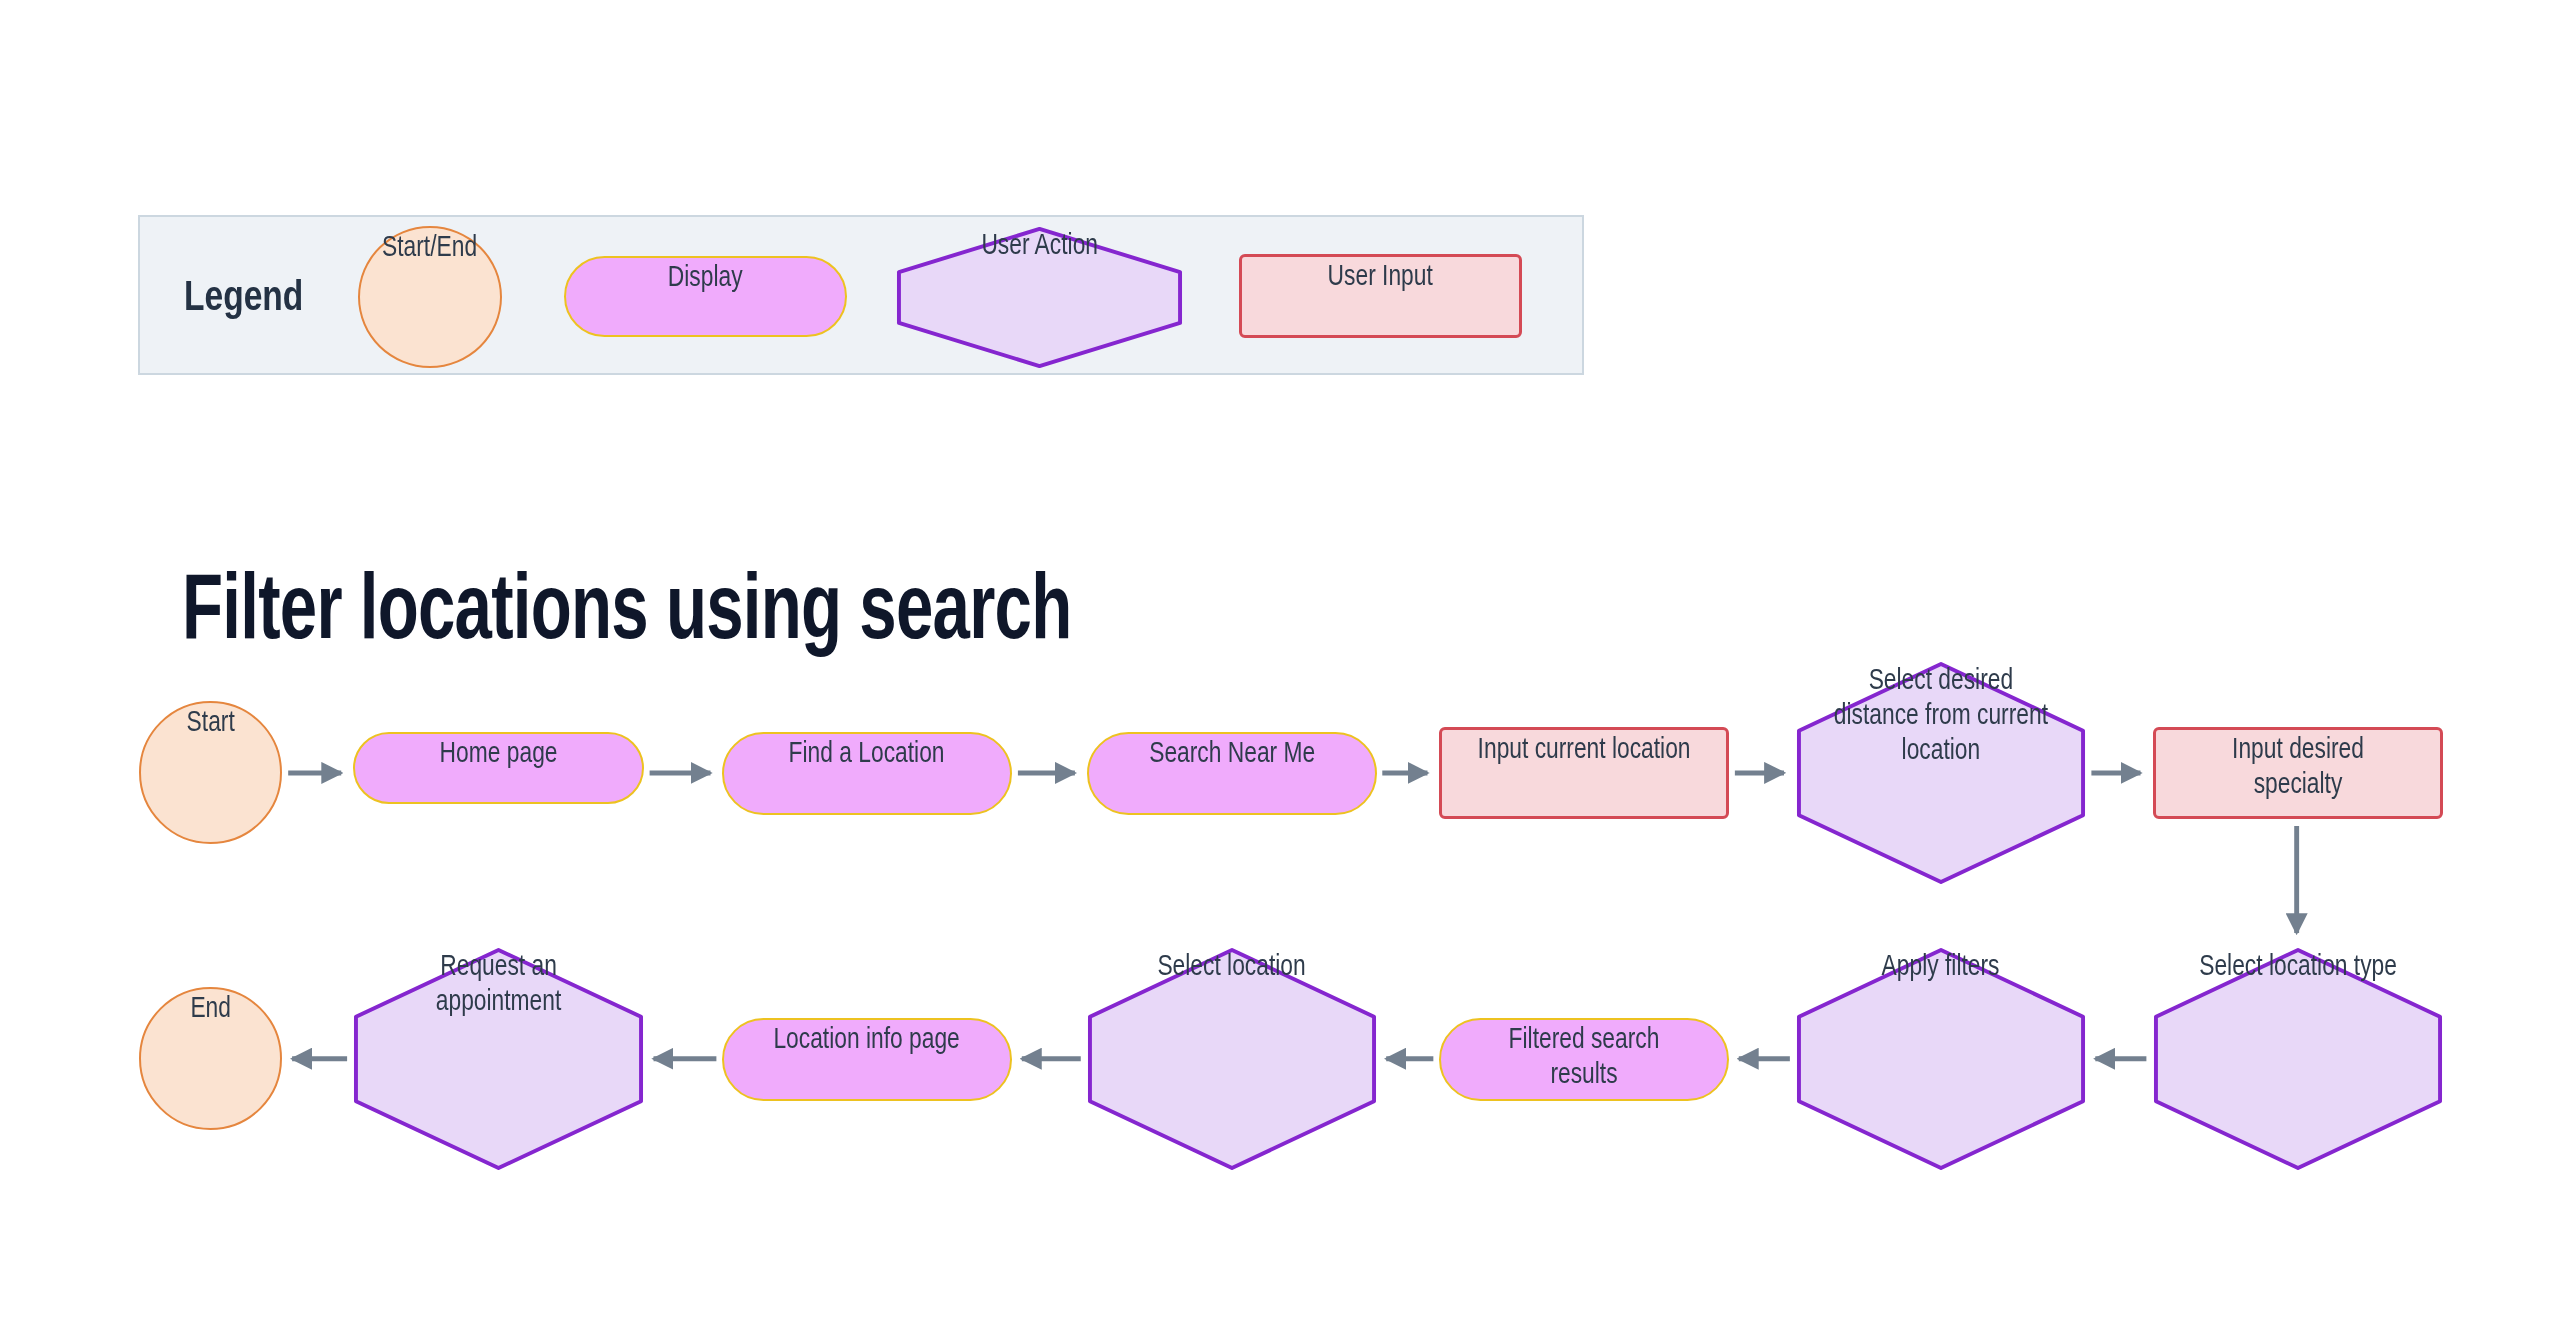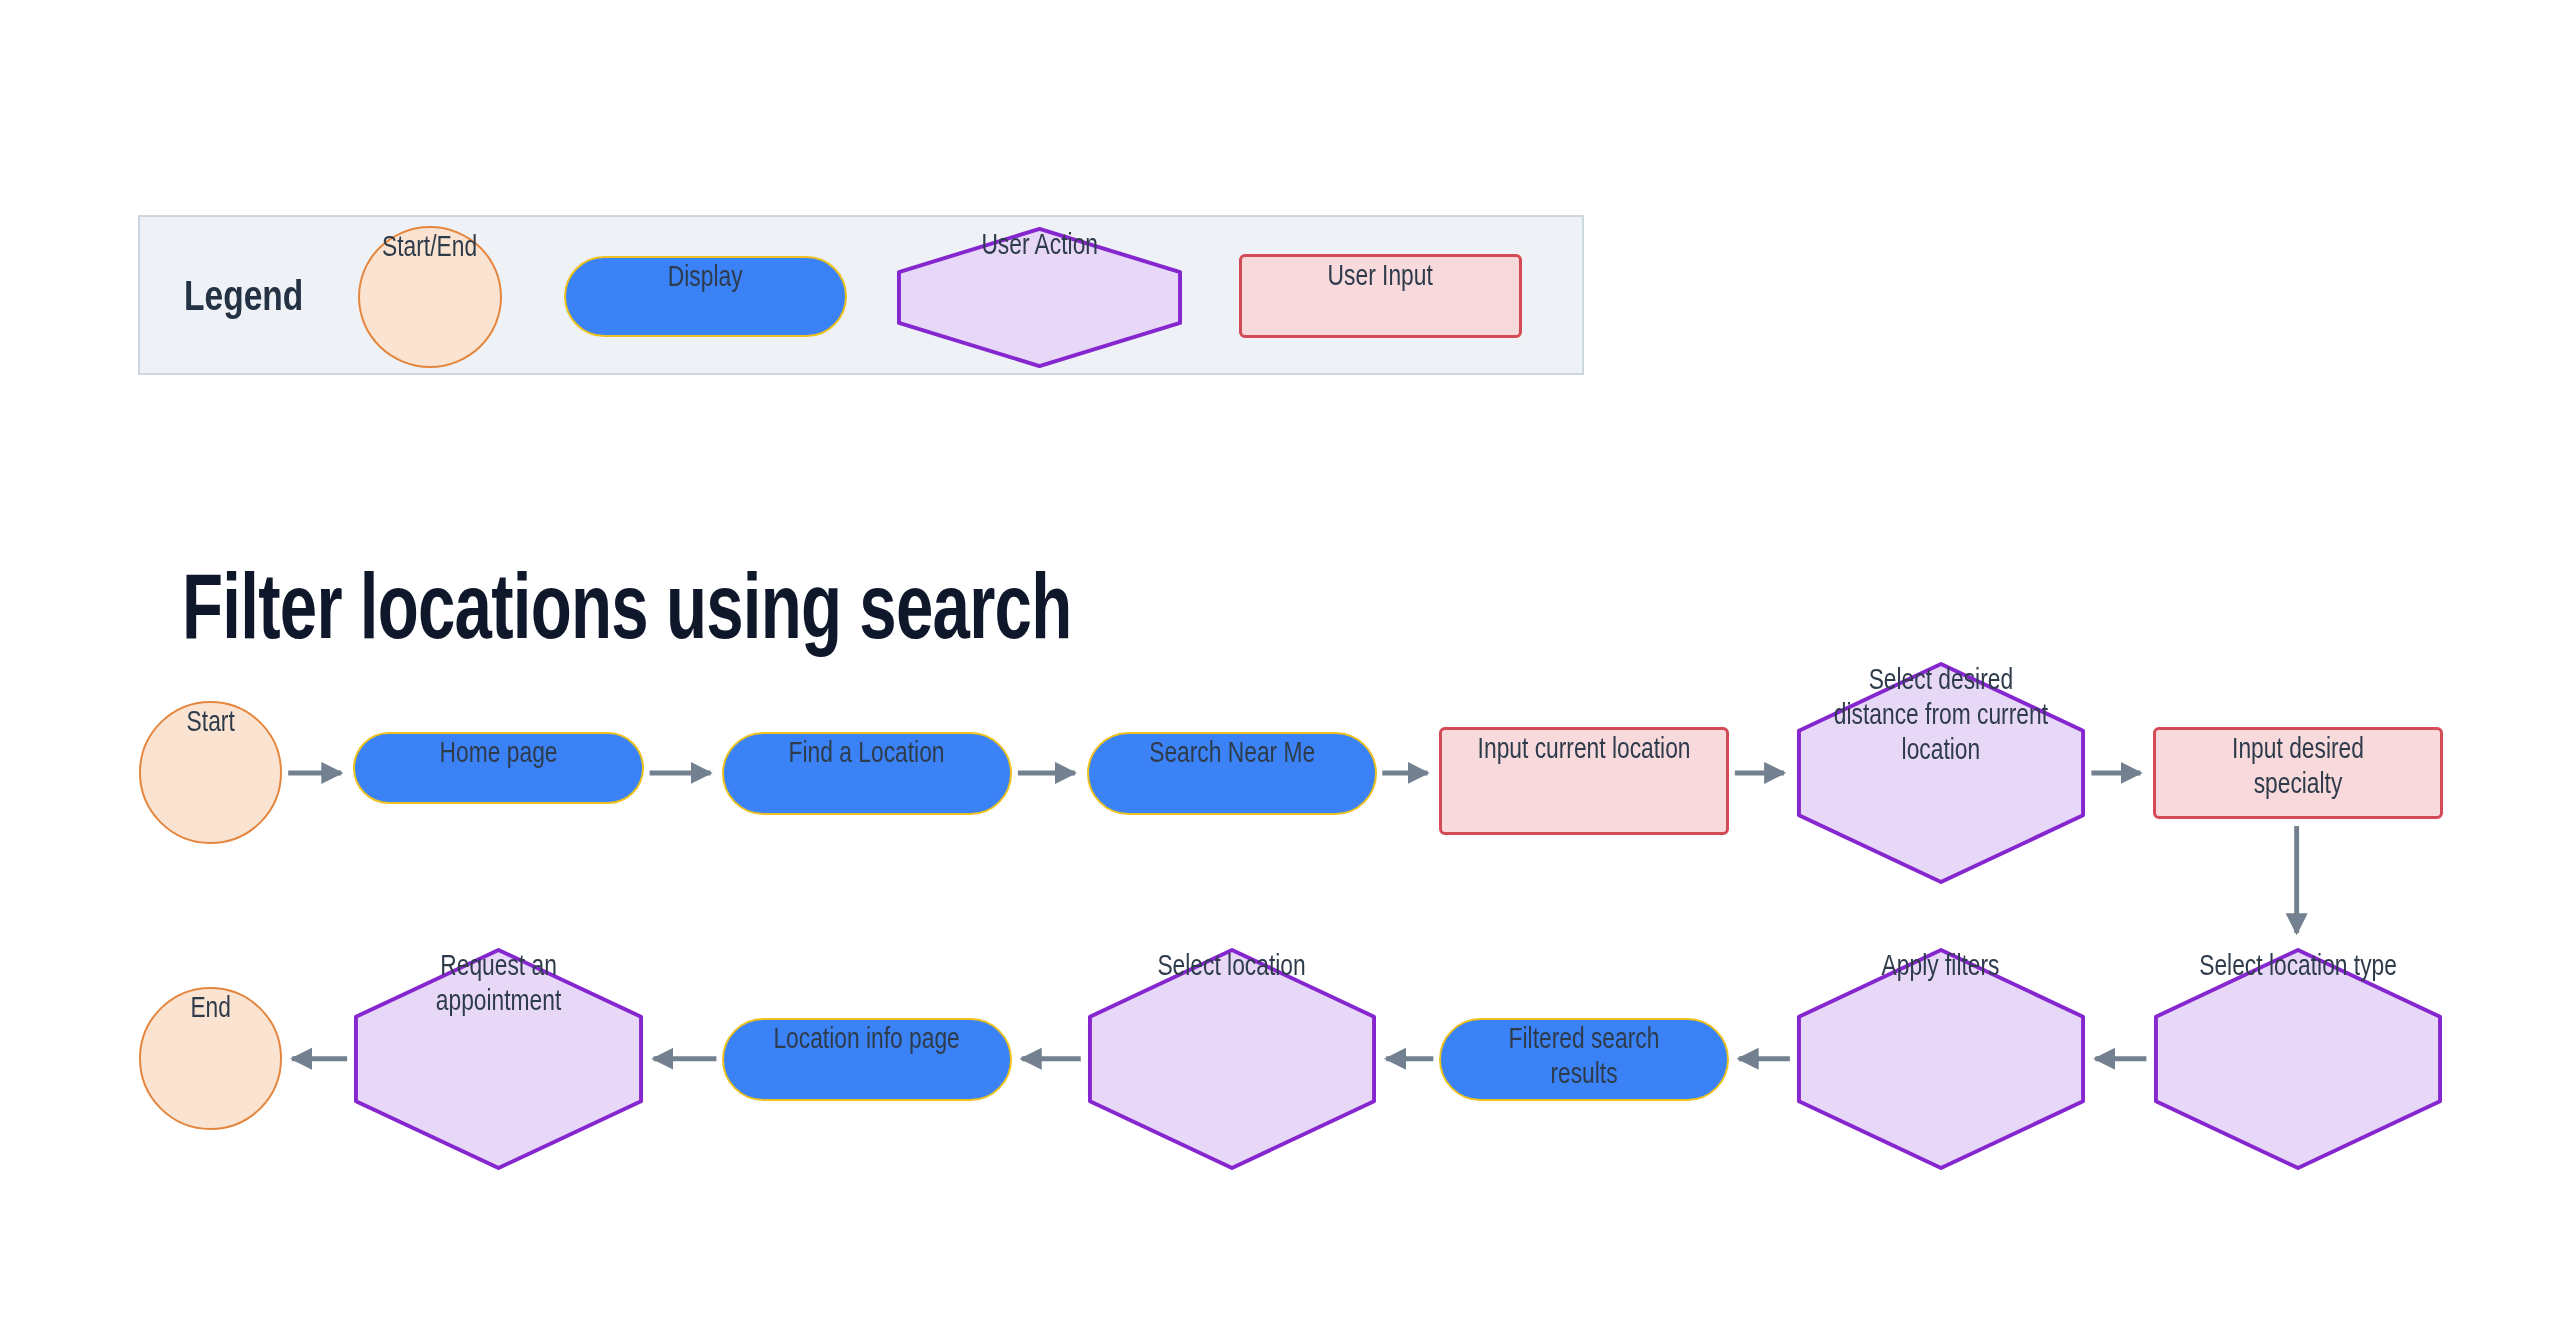--- a/index.html
+++ b/index.html
@@ -22,21 +22,21 @@
   }
   .legend-title .cond { transform-origin:left center; transform:scaleX(0.78); }
 
   
   .node {
     position:absolute; display:flex; justify-content:center;
     font-size:30px; color:#2e3b4b; text-align:center;
   }
   .node-label { white-space:pre-line; line-height:35px; }
   .shape-ellipse { border:2.9px solid #e5863e; background:#fbe3d1; border-radius:50%; }
-  .shape-capsule { border:2.9px solid #edc220; background:#3b82f6; border-radius:43px; }
+  .shape-capsule { border:2.9px solid #edc220; background:#f0abfc; border-radius:43px; }
   .shape-rect    { border:3.9px solid #d44a55; background:#f8d9dc; border-radius:5.9px; }
   .shape-hex     { background:transparent; border:none; }
   .hex-svg { position:absolute; left:0; top:0; width:100%; height:100%; }
   .hex-svg polygon { fill:#e8d8f8; stroke:#8526cf; stroke-width:4; stroke-linejoin:round; }
   .node .node-label { position:relative; z-index:2; }
 
   
   .page-title {
     position:absolute; left:142px; top:556px;
     font-size:92px; font-weight:bold; color:#0f172a; line-height:1.1;
@@ -91,21 +91,21 @@
   </div>
 
   <div class="node shape-capsule" style="left:722px; top:732px; width:290px; height:83px;">
     <span class="node-label cond">Find a Location</span>
   </div>
 
   <div class="node shape-capsule" style="left:1087px; top:732px; width:290px; height:83px;">
     <span class="node-label cond">Search Near Me</span>
   </div>
 
-  <div class="node shape-rect" style="left:1439px; top:727px; width:290px; height:108px;">
+  <div class="node shape-rect" style="left:1439px; top:727px; width:290px; height:92px;">
     <span class="node-label cond">Input current location</span>
   </div>
 
   <div class="node shape-hex" style="left:1796px; top:661px; width:290px; height:224px;">
     <svg class="hex-svg" viewBox="0 0 295 228" preserveAspectRatio="none">
       <polygon points="147.5,3 292,71 292,157 147.5,225 3,157 3,71"></polygon>
     </svg>
     <span class="node-label cond">Select desired
 distance from current
 location</span>

